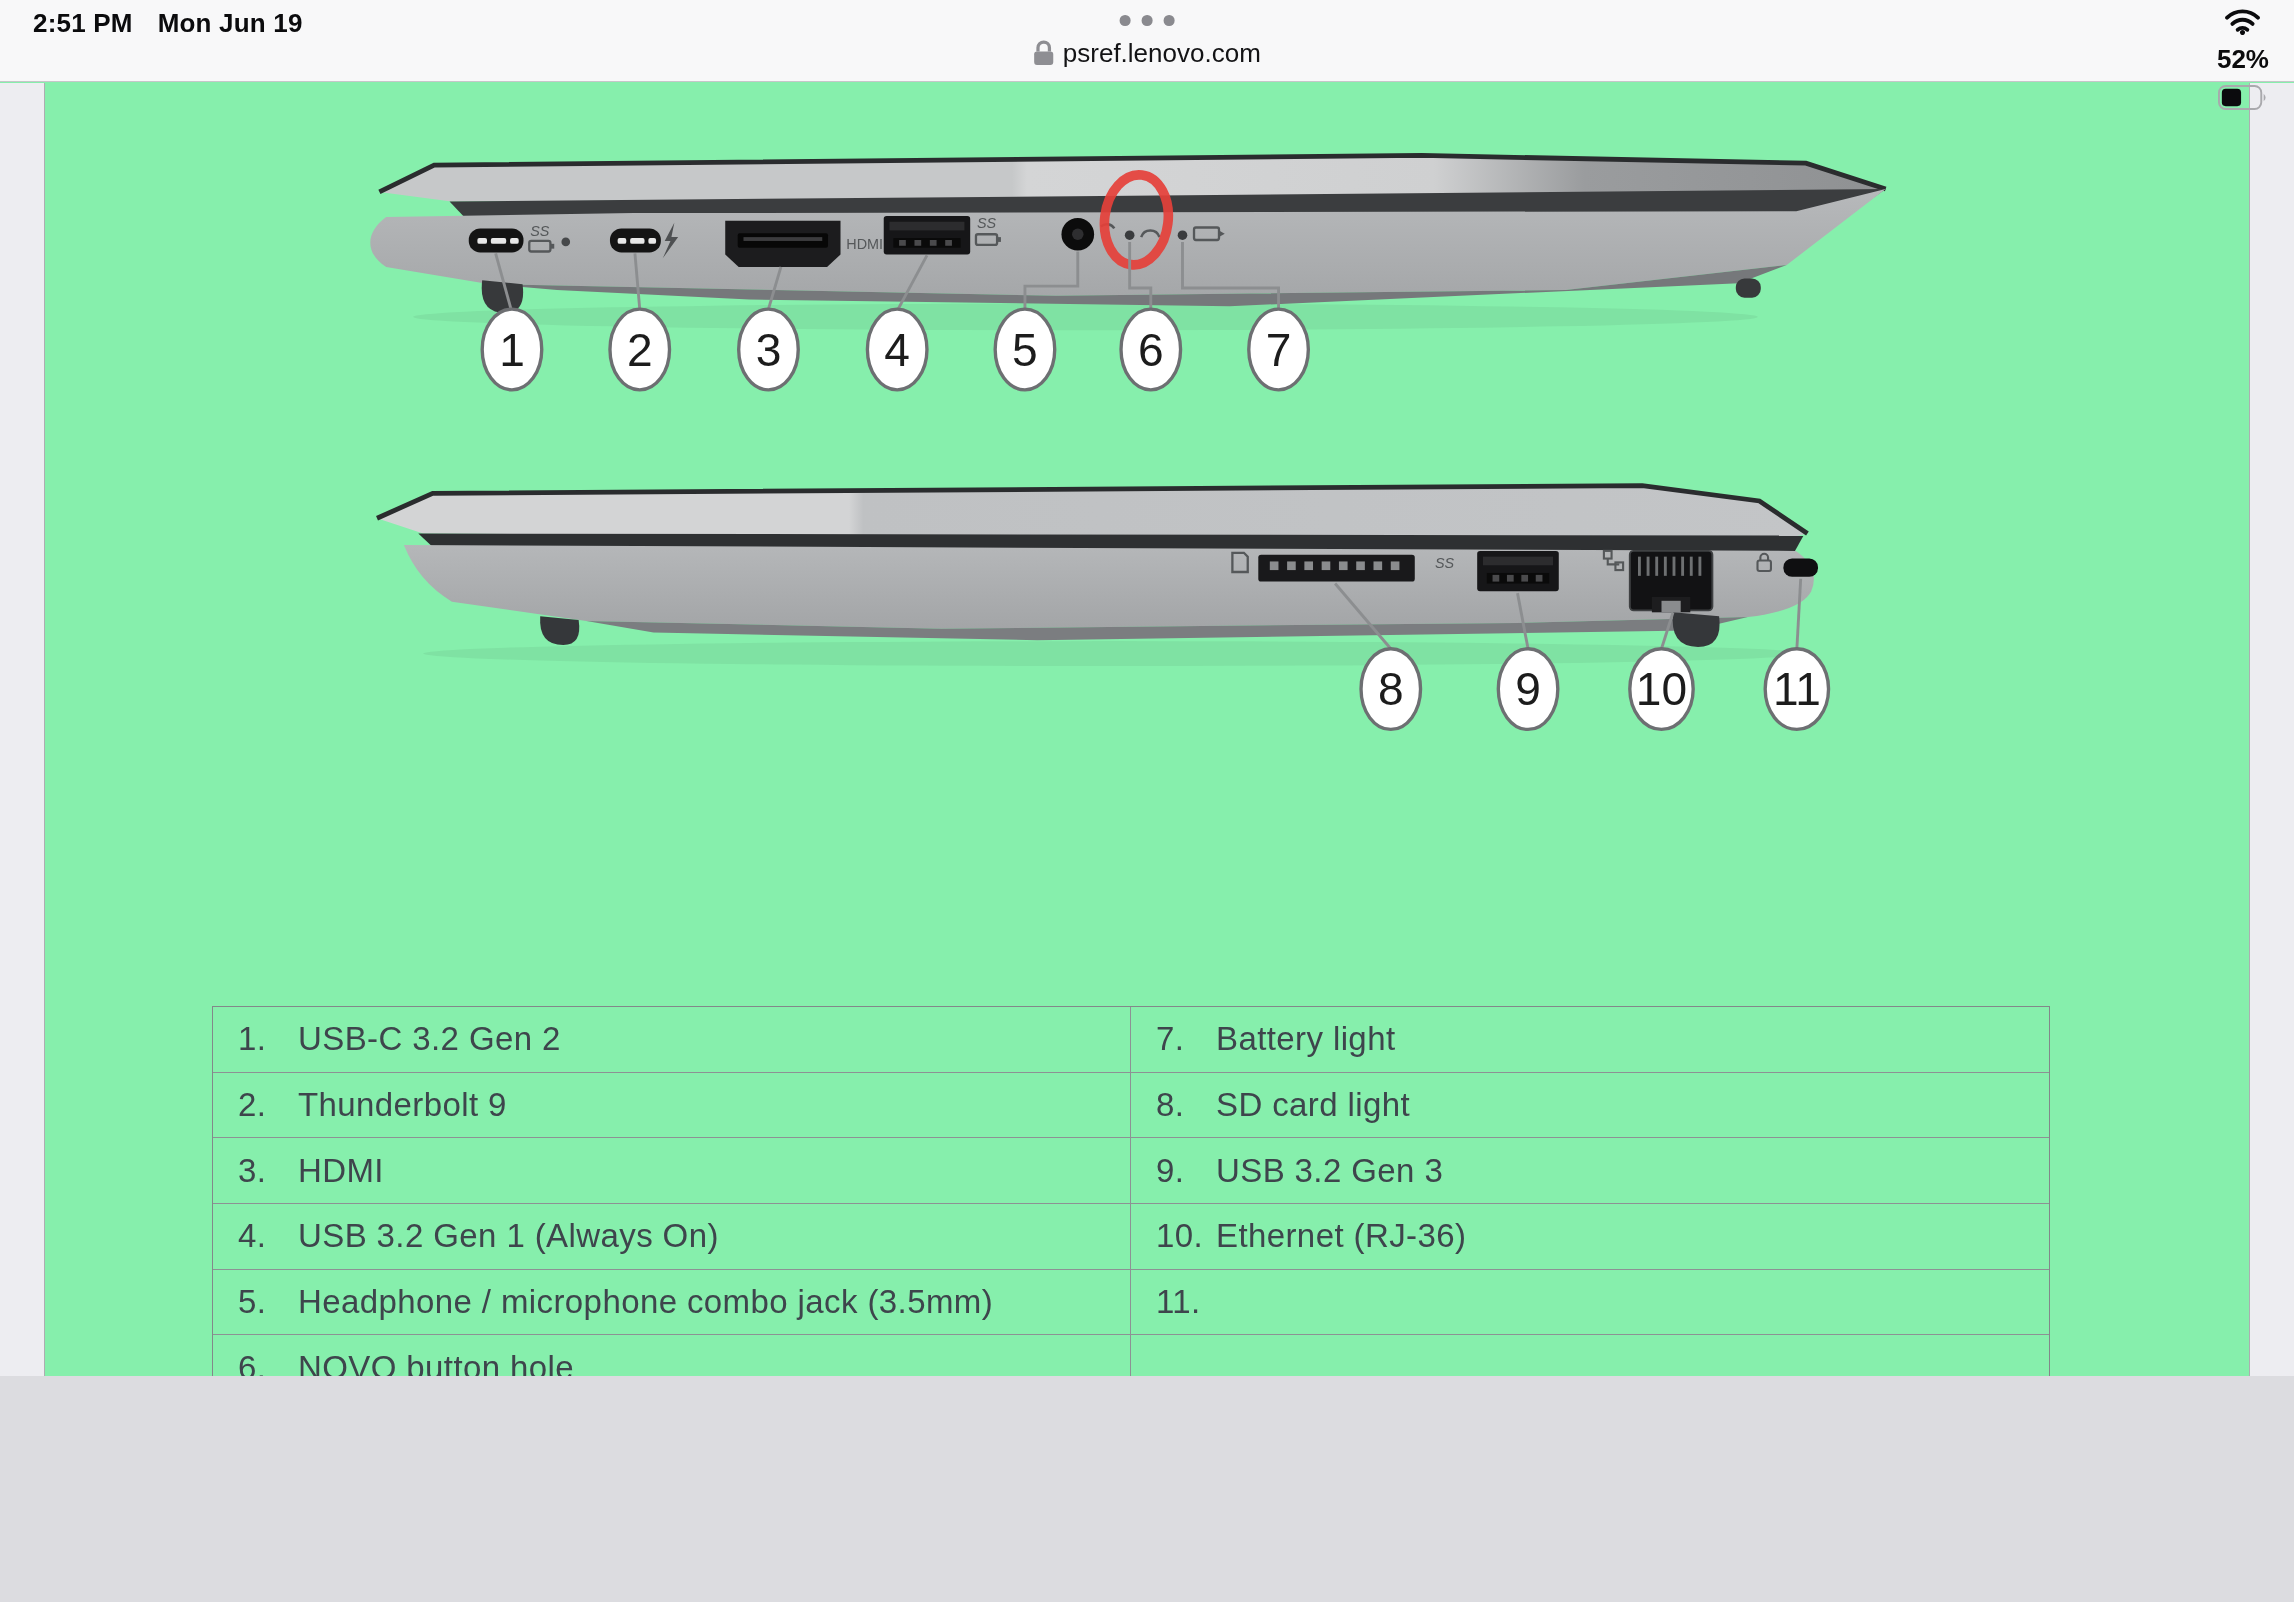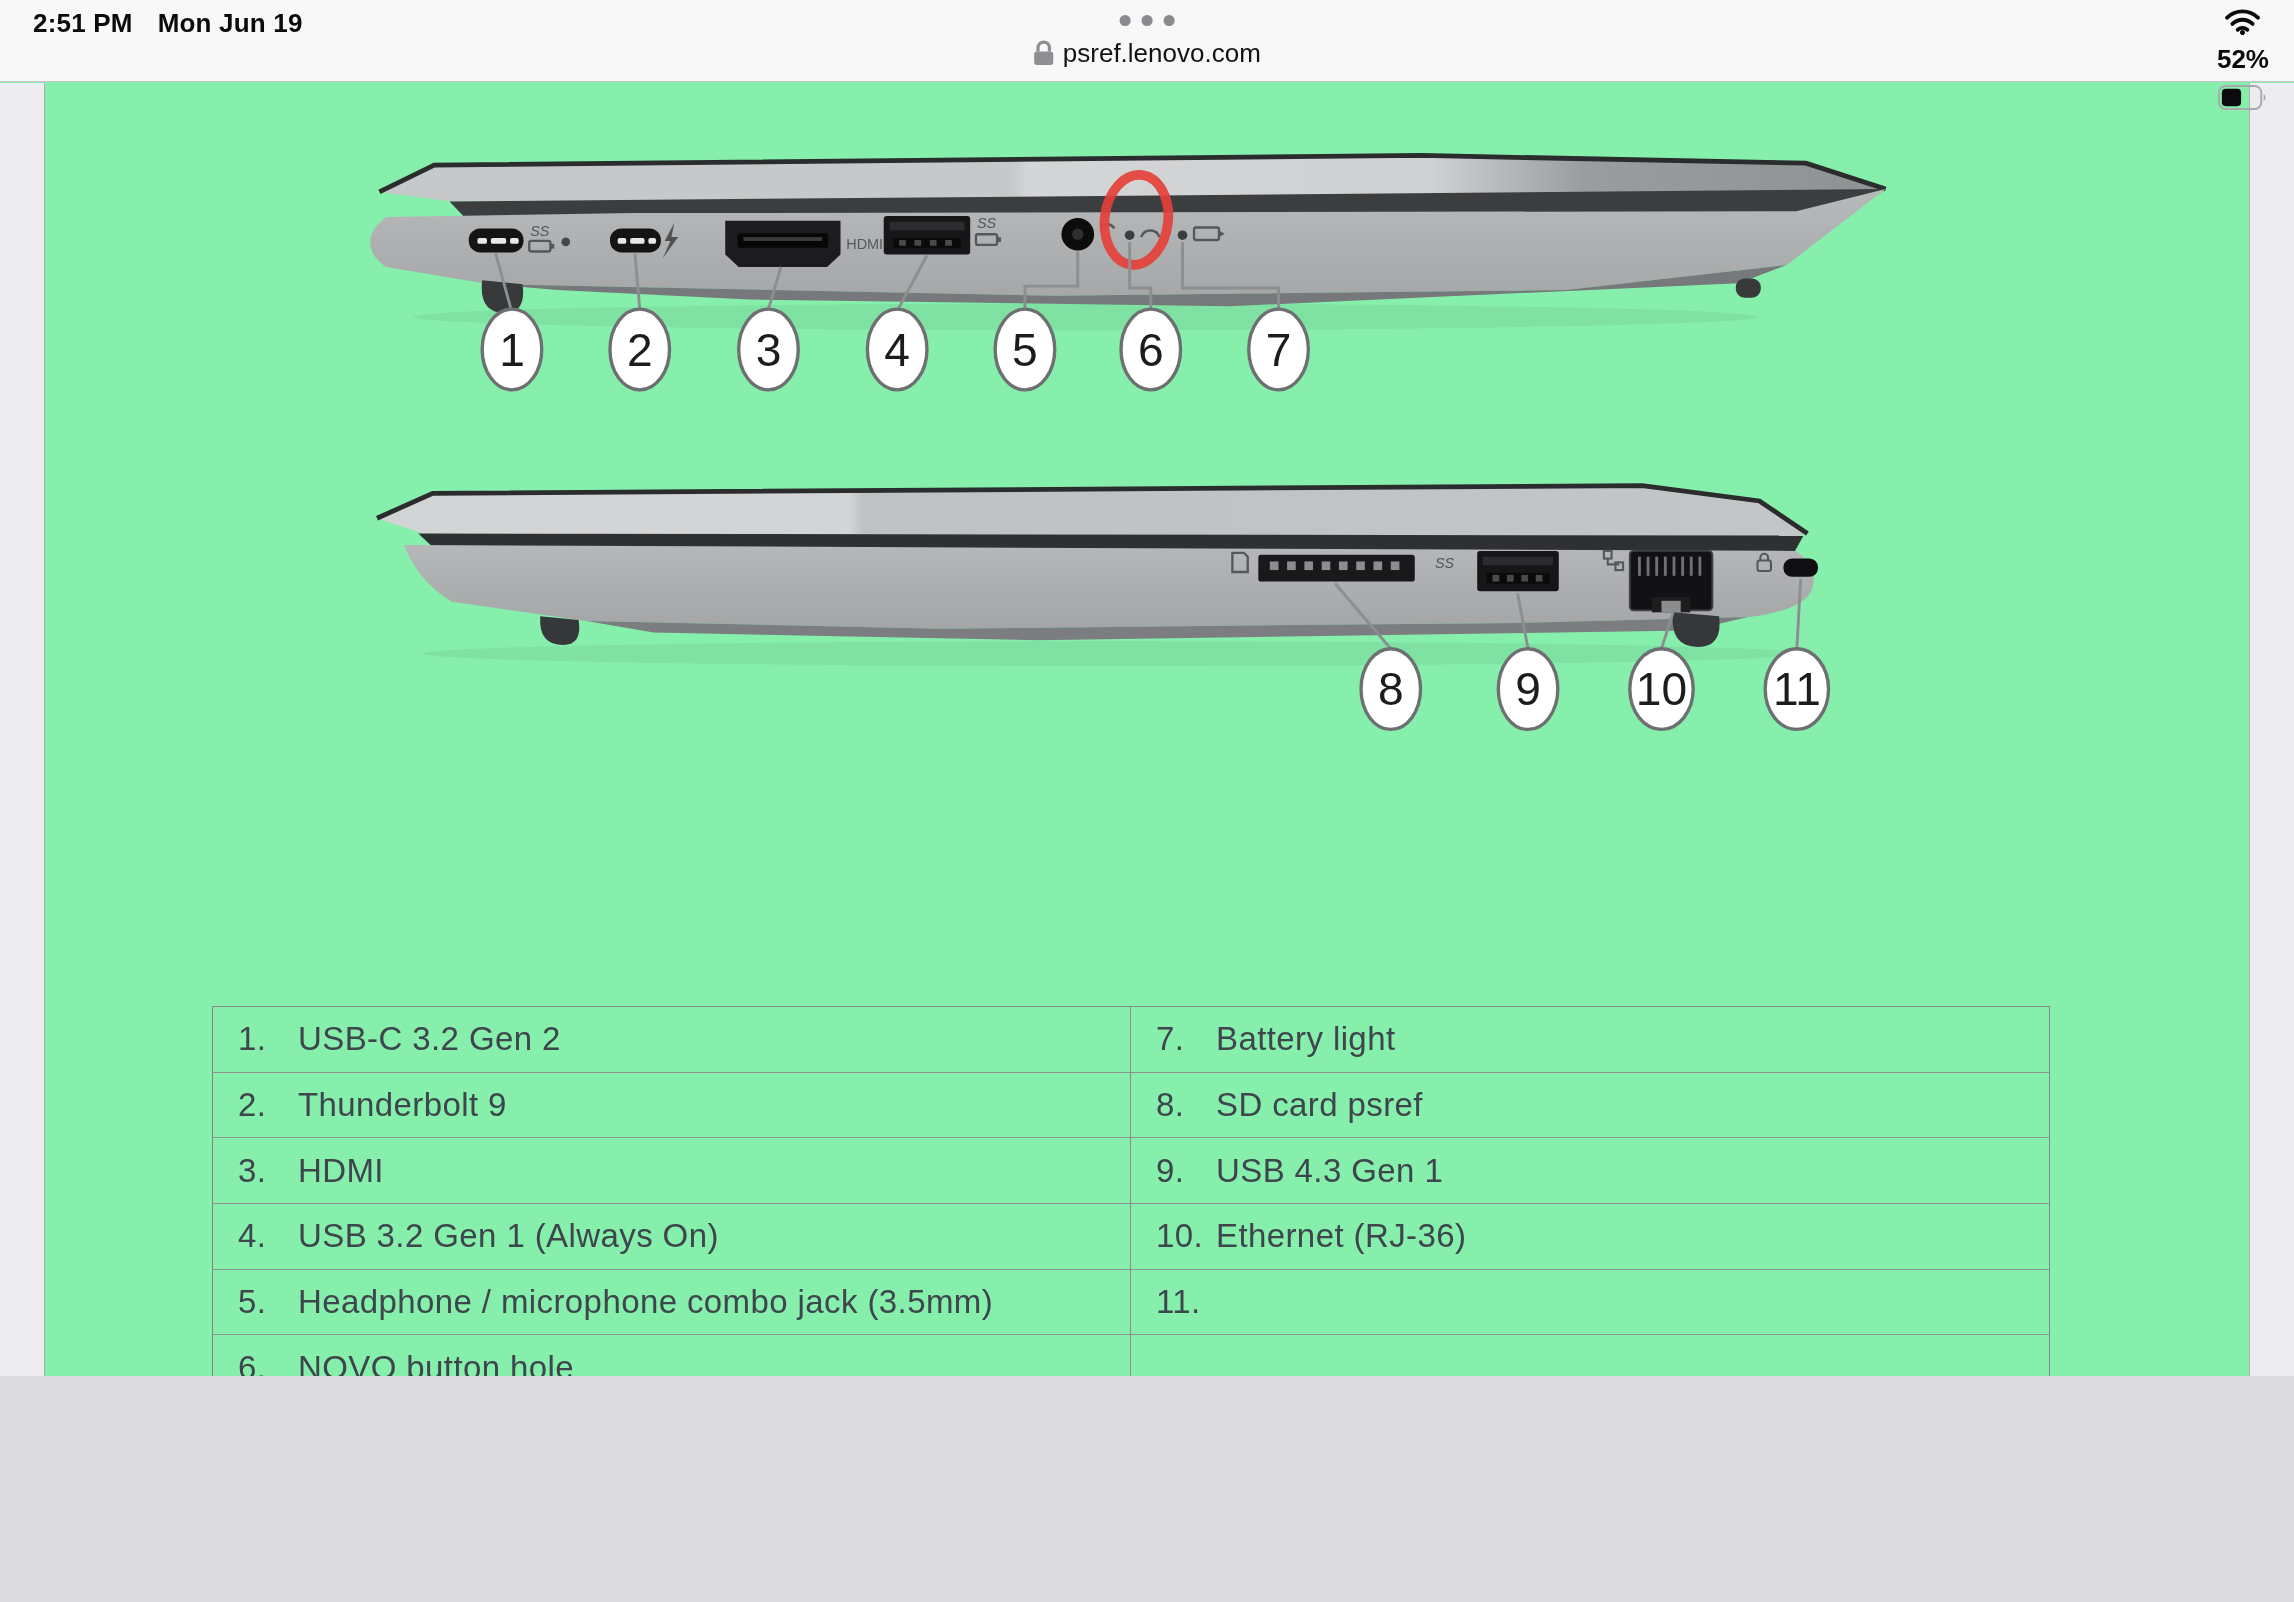--- a/index.html
+++ b/index.html
@@ -295,30 +295,30 @@
       <span class="num">7.</span>
       <span>Battery light</span>
       </div>
 
     <div class="cell lcol">
       <span class="num">2.</span>
       <span>Thunderbolt 9</span>
       </div>
     <div class="cell">
       <span class="num">8.</span>
-      <span>SD card psref</span>
+      <span>SD card light</span>
       </div>
 
     <div class="cell lcol">
       <span class="num">3.</span>
       <span>HDMI</span>
       </div>
     <div class="cell">
       <span class="num">9.</span>
-      <span>USB 4.3 Gen 1</span>
+      <span>USB 3.2 Gen 3</span>
       </div>
 
     <div class="cell lcol">
       <span class="num">4.</span>
       <span>USB 3.2 Gen 1 (Always On)</span>
       </div>
     <div class="cell">
       <span class="num">10.</span>
       <span>Ethernet (RJ-36)</span>
       </div>

